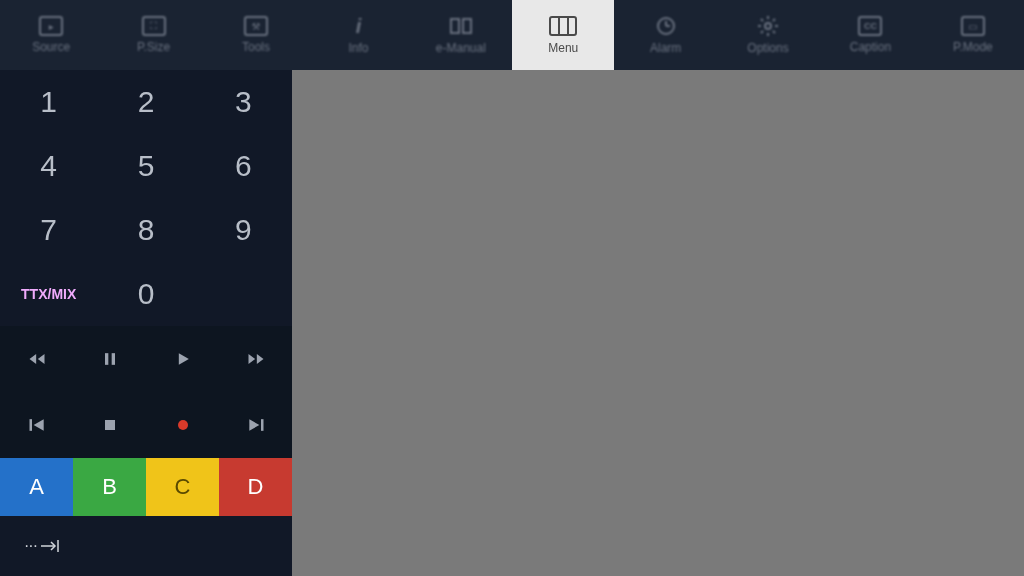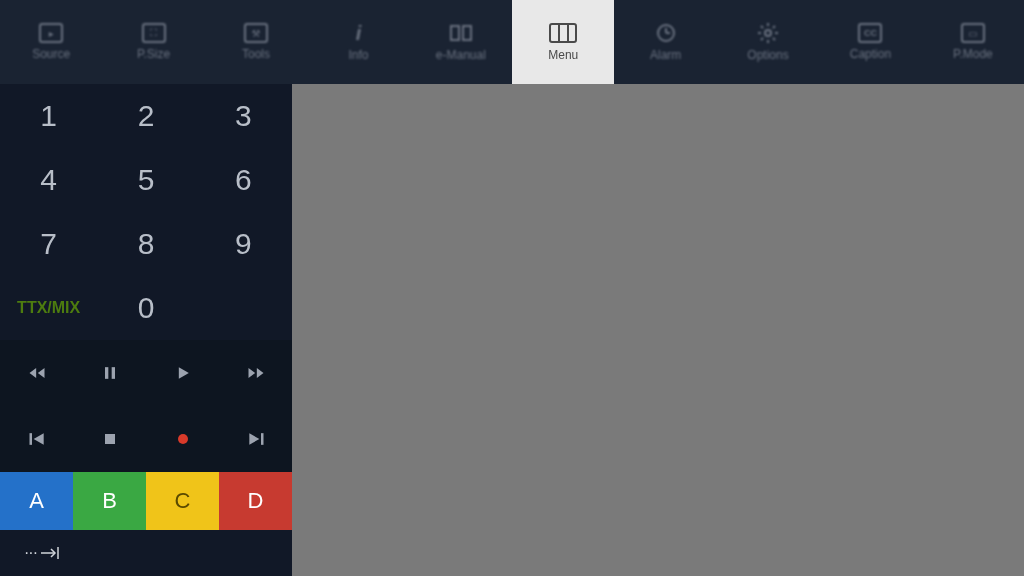--- a/index.html
+++ b/index.html
@@ -1,21 +1,21 @@
 <!DOCTYPE html>
 <html><head>
   <meta charset="utf-8">
   <style>
     * { margin: 0; padding: 0; box-sizing: border-box; }
     html, body { width: 1024px; height: 576px; overflow: hidden; font-family: Arial, sans-serif; }
     body { background: #7a7a7a; display: flex; flex-direction: column; }
 
     
     .topbar {
-      height: 84px;
+      height: 70px;
       background: #1a2332;
       display: flex;
       flex-shrink: 0;
     }
     .topbar-item {
       flex: 1;
       display: flex;
       flex-direction: column;
       align-items: center;
       justify-content: center;
@@ -64,21 +64,21 @@
     }
     .numpad-key {
       display: flex;
       align-items: center;
       justify-content: center;
       color: #b8bec8;
       font-size: 30px;
       font-weight: 300;
       cursor: pointer;
     }
-    .numpad-key.small { font-size: 16px; font-weight: 700; color: #4d7c0f; }
+    .numpad-key.small { font-size: 14px; font-weight: 700; color: #f0abfc; }
 
     
     .media {
       display: grid;
       grid-template-columns: repeat(4, 1fr);
       grid-template-rows: repeat(2, 66px);
       background: #0d1520;
     }
     .media-key {
       display: flex;

